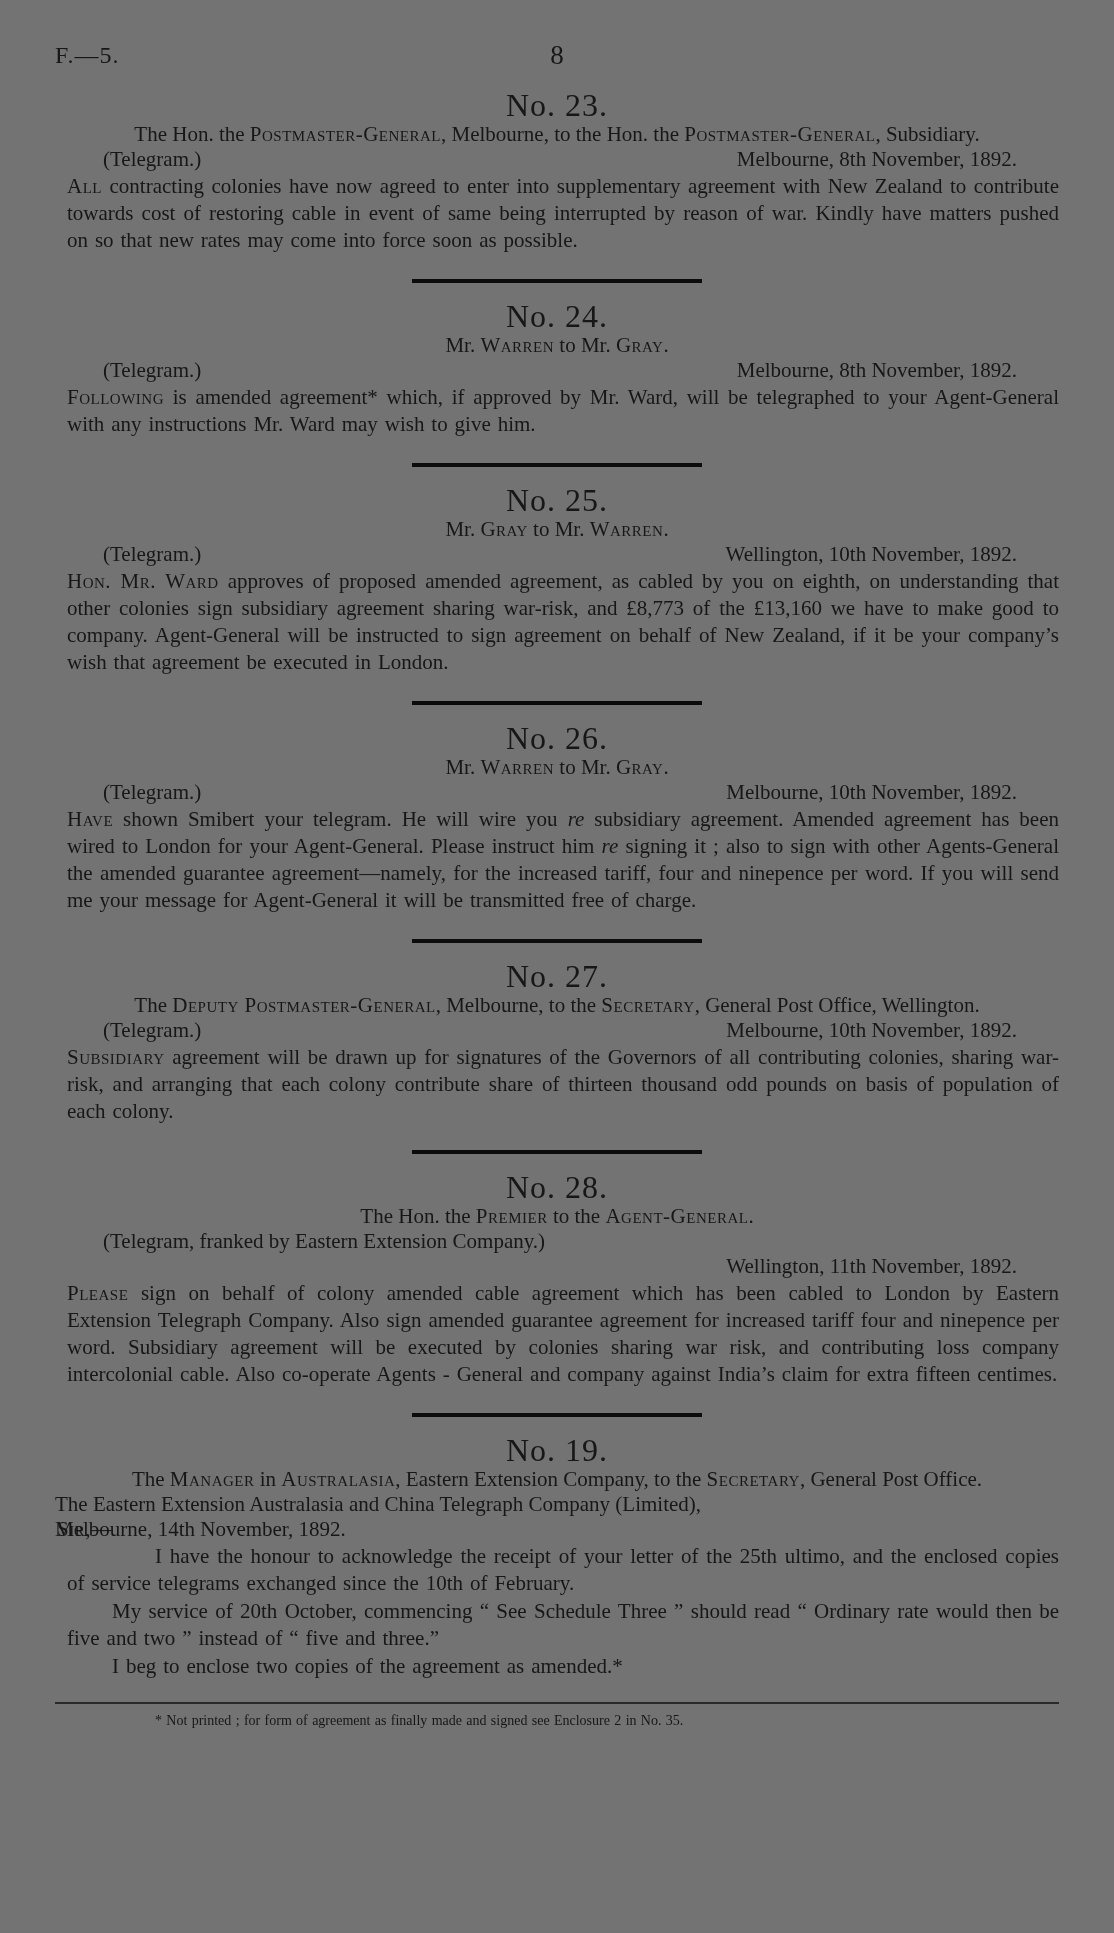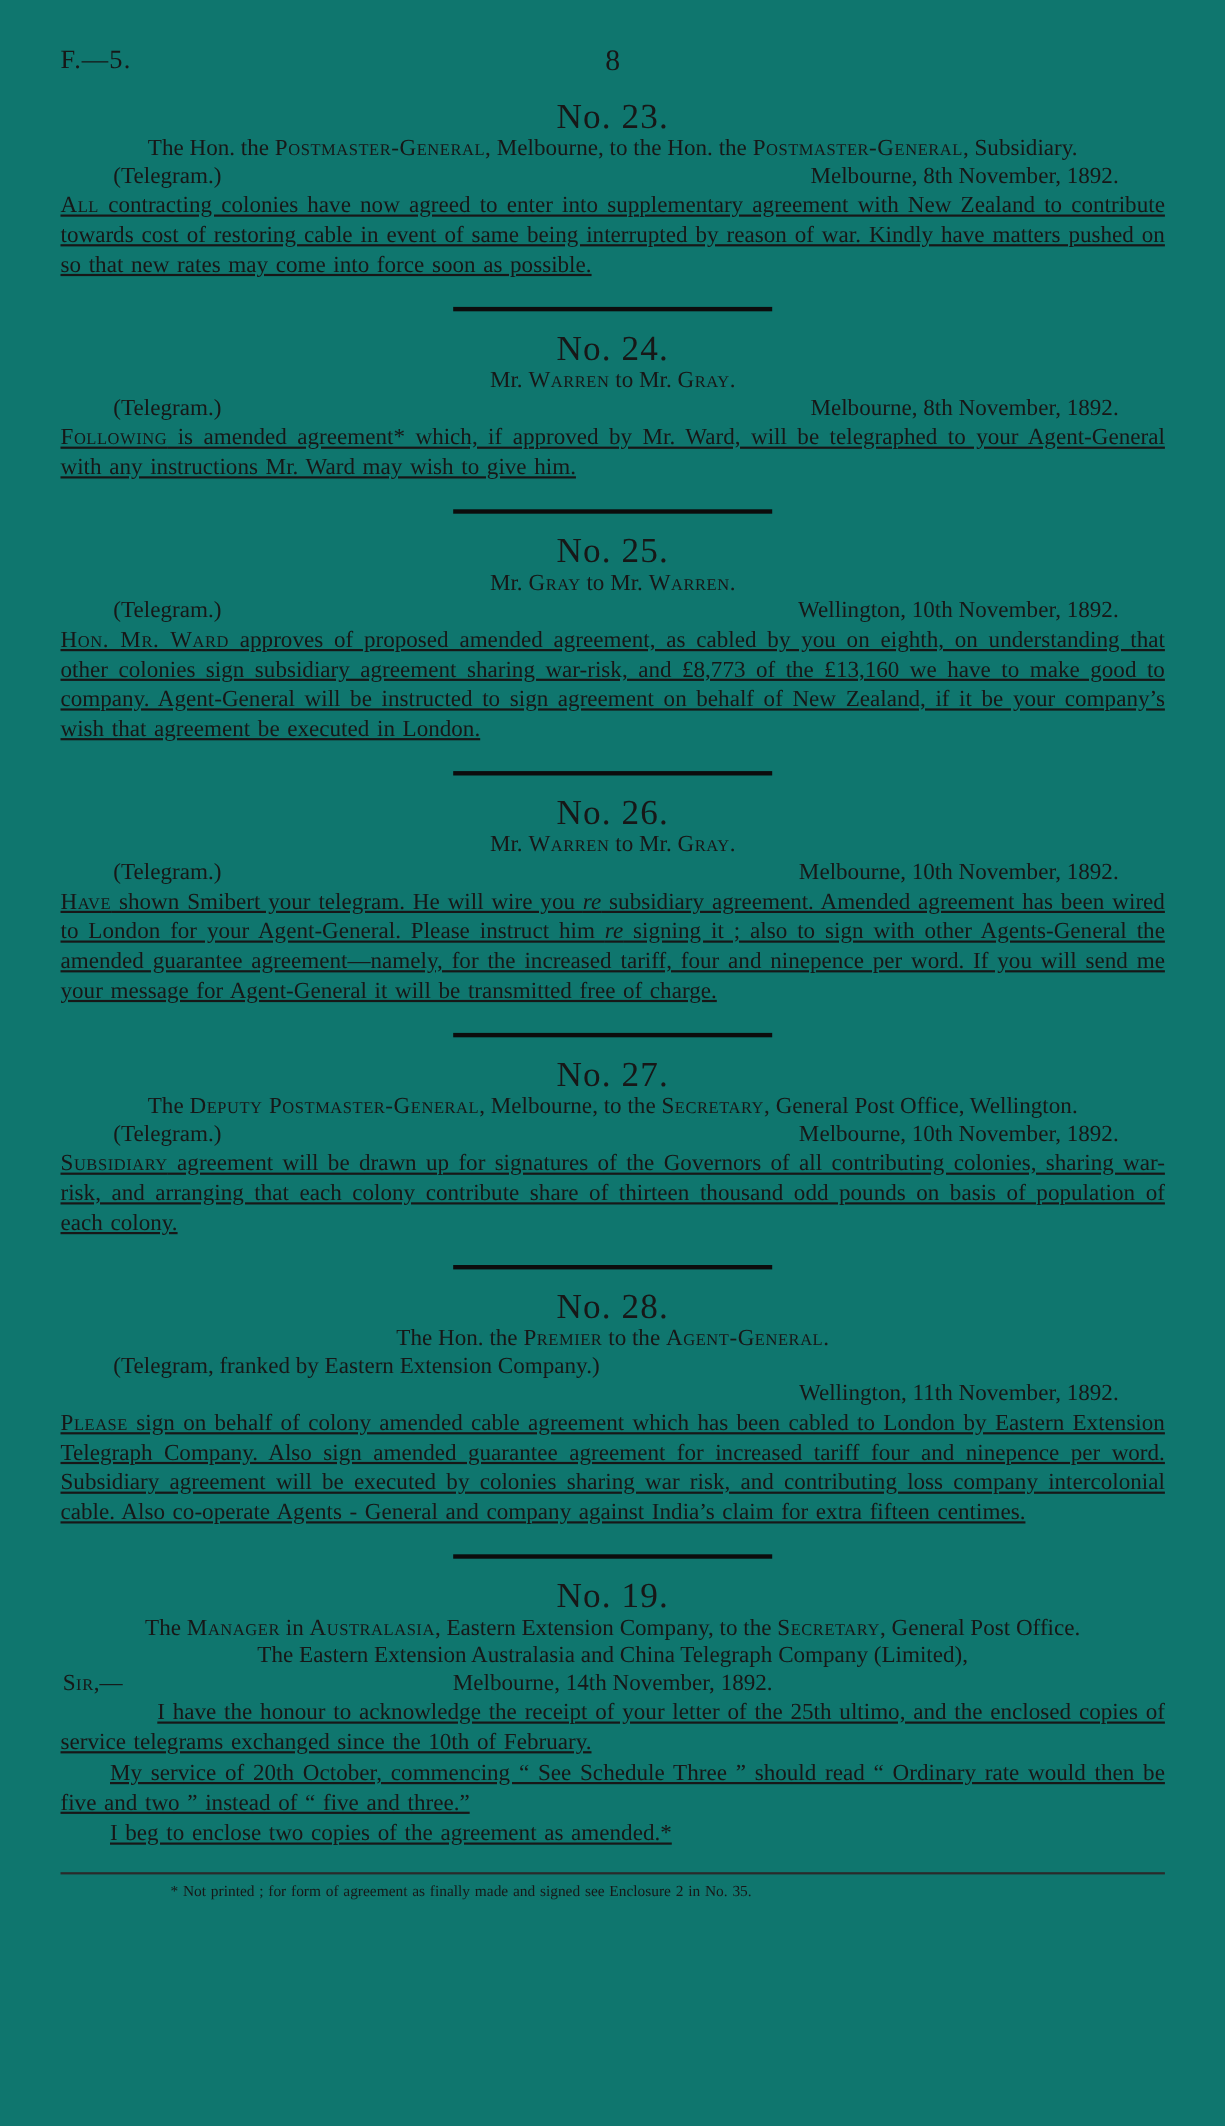--- a/index.html
+++ b/index.html
@@ -1,48 +1,48 @@
 <!DOCTYPE html>
 <html><head>
 <meta charset="utf-8">
 <style>
   html,body{margin:0;padding:0;background:#ffffff;}
   .page{
     position:relative;
     width:1114px;
     height:1933px;
     margin:0;
-    background:#0f766e;
+    background:#737373;
     color:#171717;
     font-family:"Liberation Serif","DejaVu Serif",serif;
     box-sizing:border-box;
     padding:40px 55px 0 55px;
     overflow:hidden;
   }
   .page-header{position:relative;height:36px;}
   .doc-ref{position:absolute;left:0;top:2px;font-size:24px;letter-spacing:1px;}
   .page-num{position:absolute;left:0;right:0;top:0;text-align:center;font-size:27px;}
 
   .section-number{
     font-size:32px;font-weight:400;text-align:center;
     margin:15px 0 3px 0;line-height:28px;letter-spacing:1px;
   }
   .section-heading{
     text-align:center;font-size:21px;line-height:24px;
     margin:0 auto 1px auto;max-width:935px;
   }
   .meta-row{position:relative;min-height:25px;font-size:21px;line-height:25px;}
   .meta-left{position:absolute;left:48px;top:0;}
-  .meta-center{display:block;text-align:center;}
+  .meta-center{display:block;}
   .meta-right{position:absolute;right:42px;top:0;}
   .salutation{left:2px;}
 
   .body-paragraph{
-    margin:1px 0 0 0;font-size:21px;line-height:27px;
-    text-align:justify;word-spacing:0.08em;text-decoration:underline;
+    margin:1px 0 0 12px;font-size:21px;line-height:27px;
+    text-align:justify;word-spacing:0.08em;
   }
   .indent-large{text-indent:88px;}
   .indent-small{text-indent:45px;}
 
   .sc{font-variant:small-caps;letter-spacing:0.5px;text-align:center;}
   .it{font-style:italic;}
 
   .section-separator{
     width:290px;height:4px;background:#0c0c0c;
     margin:25px auto 19px auto;

